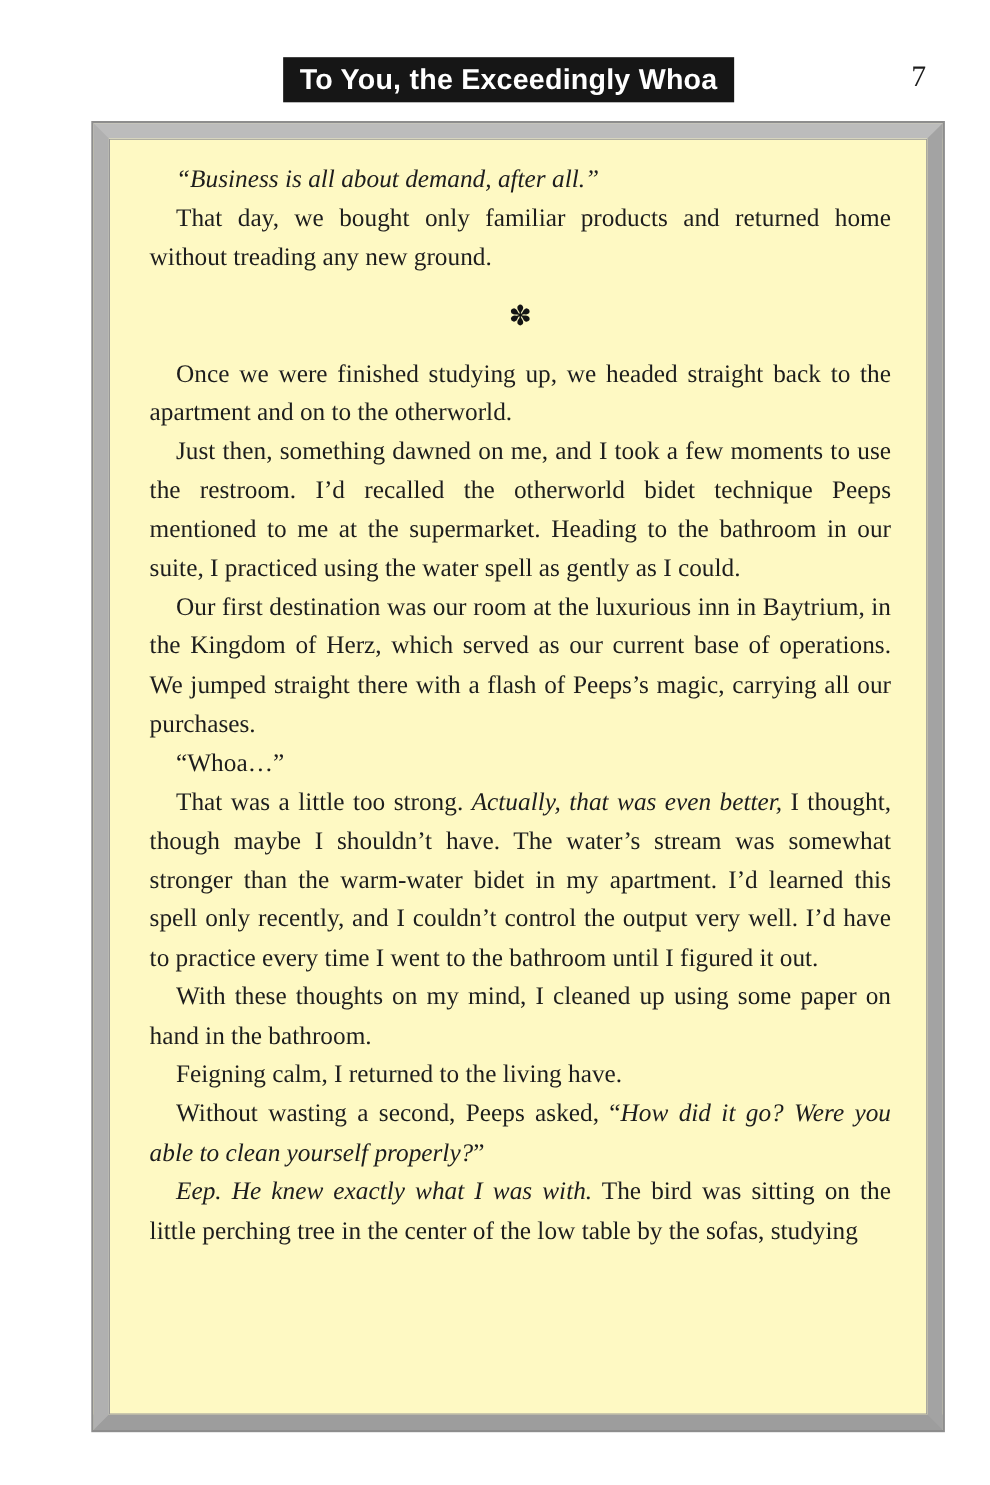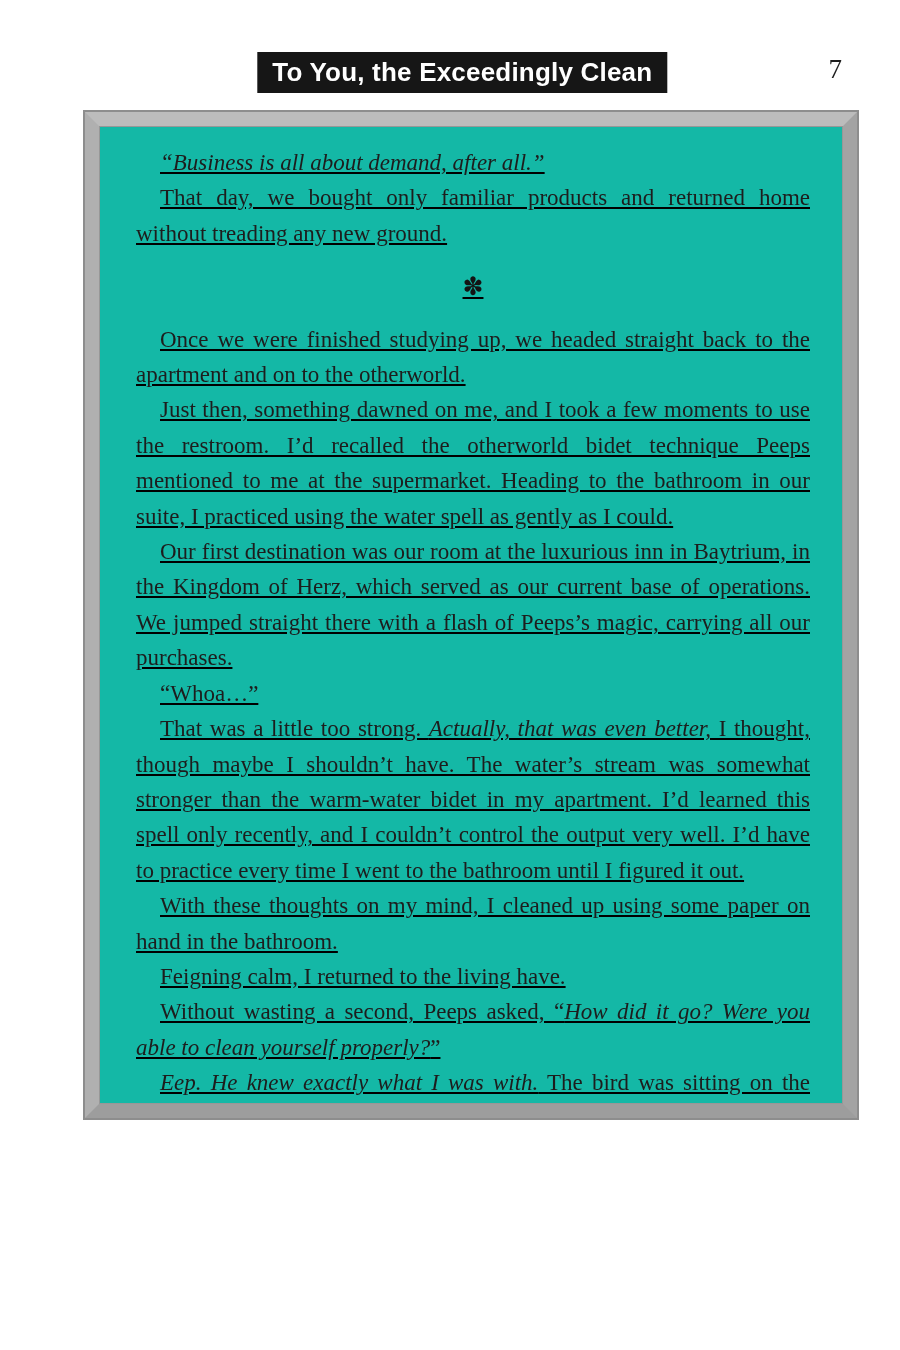--- a/index.html
+++ b/index.html
@@ -47,27 +47,26 @@
     font-size: 27px;
     color: #1d1d1d;
   }
 
   
   .frame {
     position: absolute;
     left: 85px;
     top: 112px;
     width: 772px;
-    height: 1006px;
+    height: 1188px;
     box-sizing: border-box;
     border: 14px solid;
     border-color: #bcbcbc #a3a3a3 #9d9d9d #b0b0b0; 
     box-shadow: 0 0 0 2px #8d8d8d, inset 0 0 0 1px #979797;
-    background: #14b8a6;
-    text-decoration: underline;
+    background: #fef9c3;
   }
 
   
   .content {
     box-sizing: border-box;
     width: 100%;
     height: 100%;
     padding: 19px 33px 0 37px;
     overflow: hidden;
     color: #1d1d1d;
@@ -93,21 +92,21 @@
     text-indent: 0;
   }
 </style>
 </head>
 <body>
 
 <div class="page" style="background: rgb(255, 255, 255);">
 
   <div class="header">
     <div class="chapter-banner" style="background: rgb(22, 22, 22); color: rgb(255, 255, 255);">
-      <span>To You, the Exceedingly Clean</span>
+      <span>To You, the Exceedingly Whoa</span>
     </div>
     <div class="page-number">7</div>
   </div>
 
   <div class="frame">
     <div class="content" id="content">
         <p><span class="it">“Business is all about demand, after all.”</span></p>
         <p><span>That day, we bought only familiar products and returned home without treading any new ground.</span></p>
         <div class="divider">✽</div>
         <p><span>Once we were finished studying up, we headed straight back to the apartment and on to the otherworld.</span></p>

